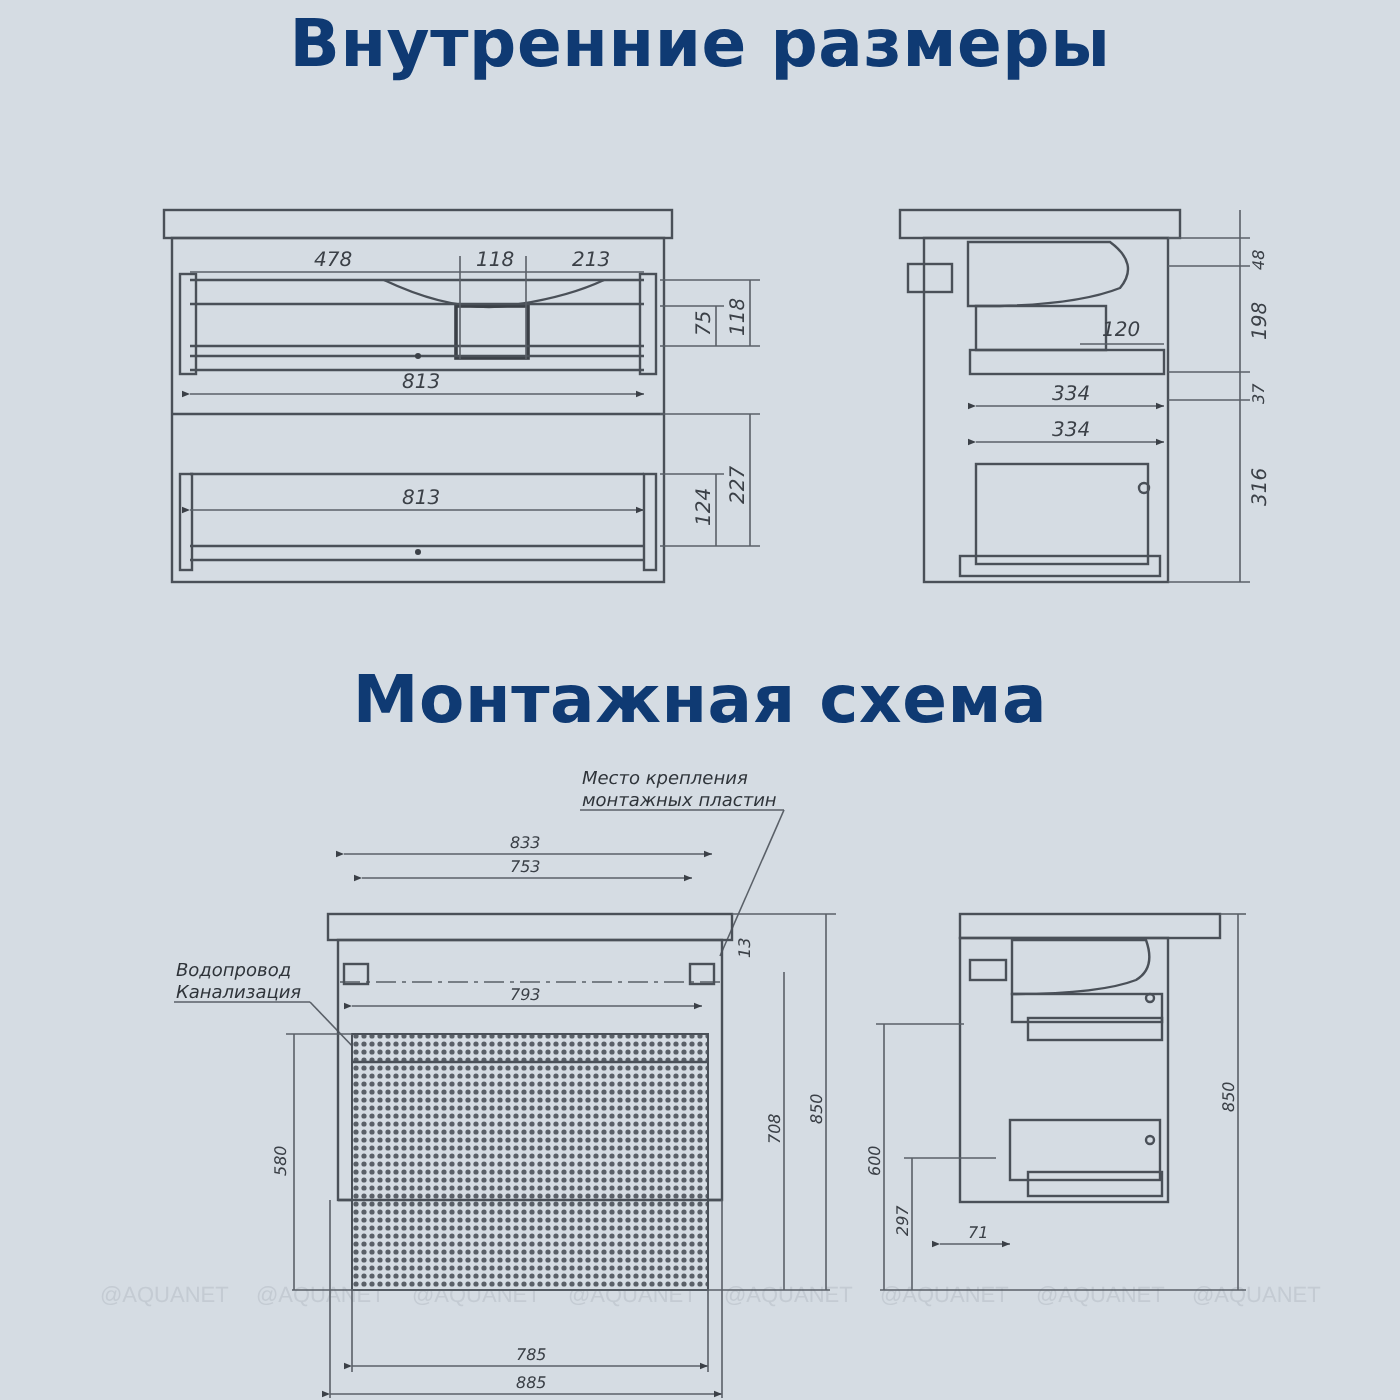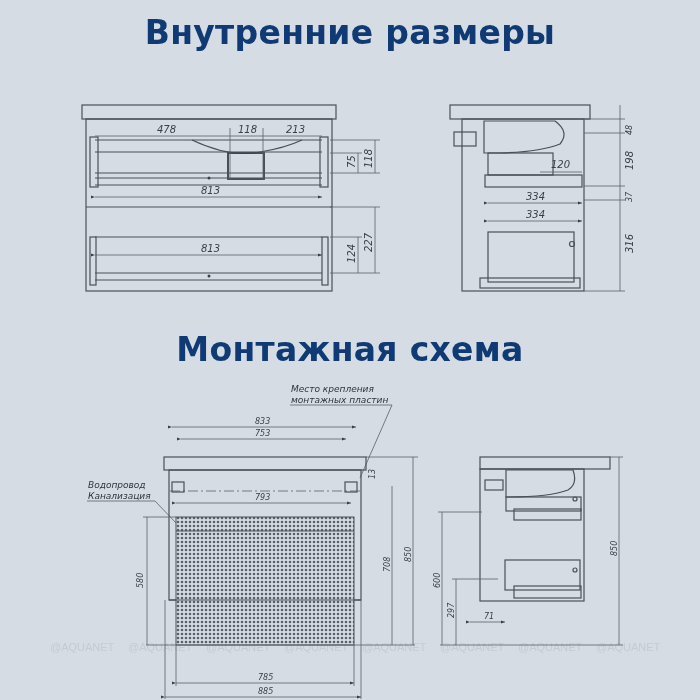--- a/index.html
+++ b/index.html
@@ -1,20 +1,20 @@
 <!DOCTYPE html>
 <html><head>
 <meta charset="utf-8">
 <style>
   html, body { margin:0; padding:0; }
   body { width:700px; height:700px; background:#d5dce3; position:relative; overflow:hidden;
          font-family:"Liberation Sans", sans-serif; }
   .title { position:absolute; left:0; width:700px; text-align:center; color:#0f3a73;
            font-family:"DejaVu Sans", sans-serif; font-weight:bold; font-size:33px; letter-spacing:0.3px; }
-  #t1 { top:13px; }
+  #t1 { top:2px; }
   #t2 { top:330px; }
   svg { position:absolute; left:0; top:0; }
   .ln { stroke:#4a5058; fill:none; stroke-width:1.2; }
   .thk { stroke:#3b4047; fill:none; stroke-width:1.8; }
   .dim { stroke:#5a6068; fill:none; stroke-width:0.8; }
   .dt { font-family:"DejaVu Sans", sans-serif; font-style:italic; font-size:10px; fill:#3b4047; }
   .dts { font-family:"DejaVu Sans", sans-serif; font-style:italic; font-size:8px; fill:#3b4047; }
   .note { font-family:"DejaVu Sans", sans-serif; font-style:italic; font-size:9px; fill:#2f343a; }
   .wm { font-family:"Liberation Sans", sans-serif; font-size:11px; fill:#c4cbd3; }
 </style>

